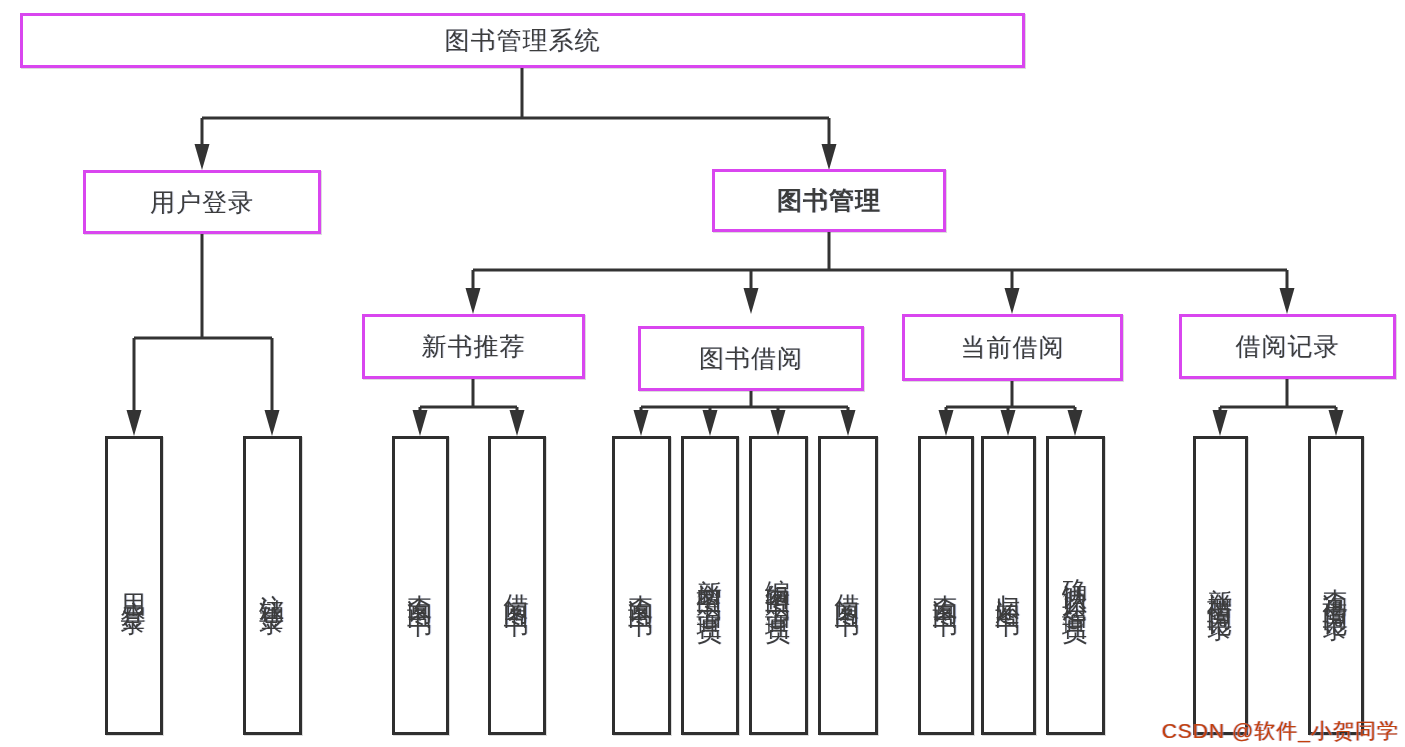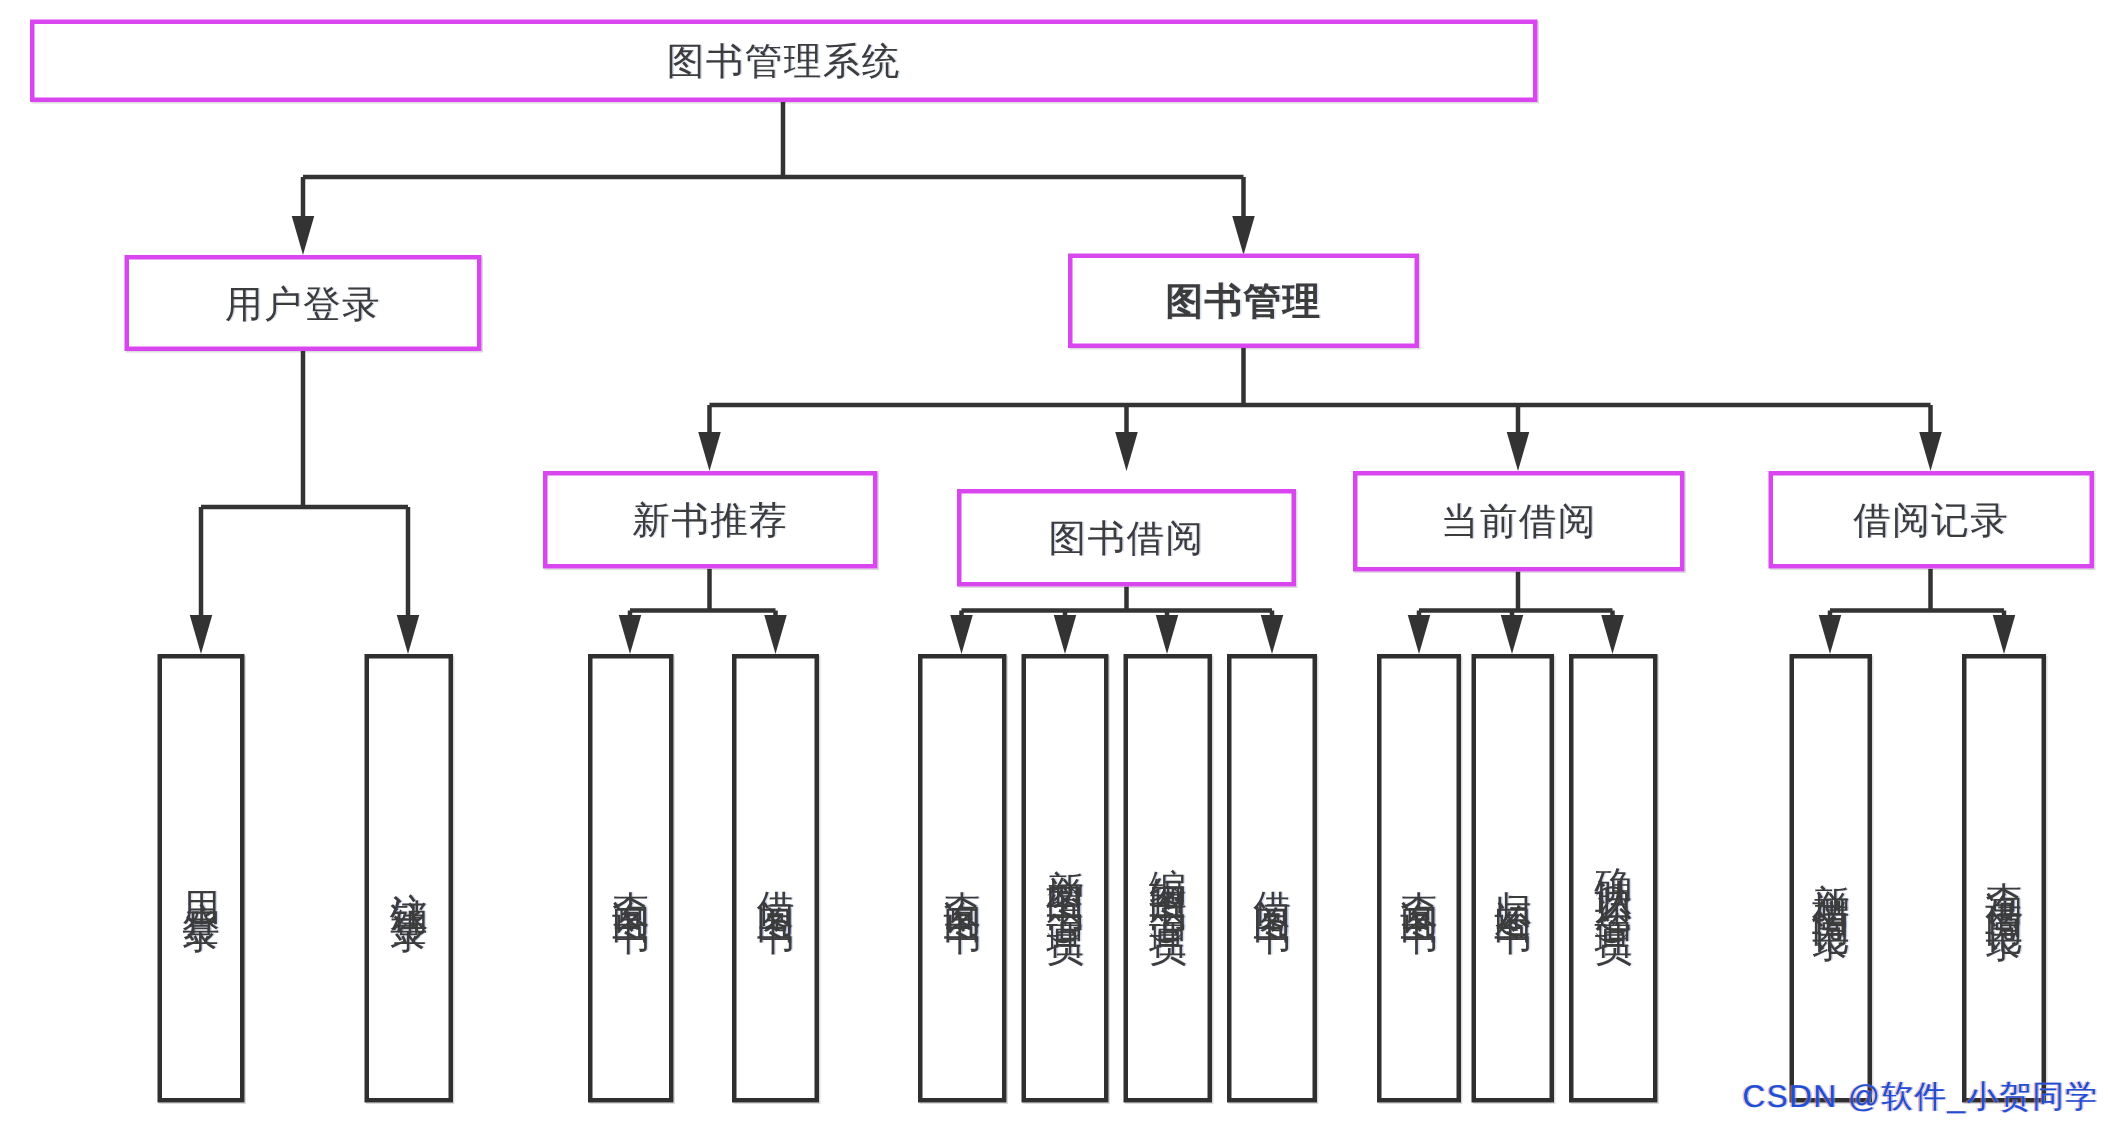--- a/index.html
+++ b/index.html
@@ -40,21 +40,21 @@
     font-size: 25px;
     letter-spacing: 6px;
     color: #3c3c3c;
     text-shadow: 1px 0 0 rgba(90,120,200,0.25);
   }
   .watermark {
     position: absolute;
     right: 6px;
     bottom: 2px;
     font-size: 21px;
-    color: #1d4ed8;
+    color: #c2410c;
     letter-spacing: 1px;
     text-shadow: -1px 0 0 rgba(230,120,120,0.55), 1px 0 0 rgba(120,150,230,0.55);
     white-space: nowrap;
   }
 </style>
 </head>
 <body>
 
 <div class="canvas">
 

